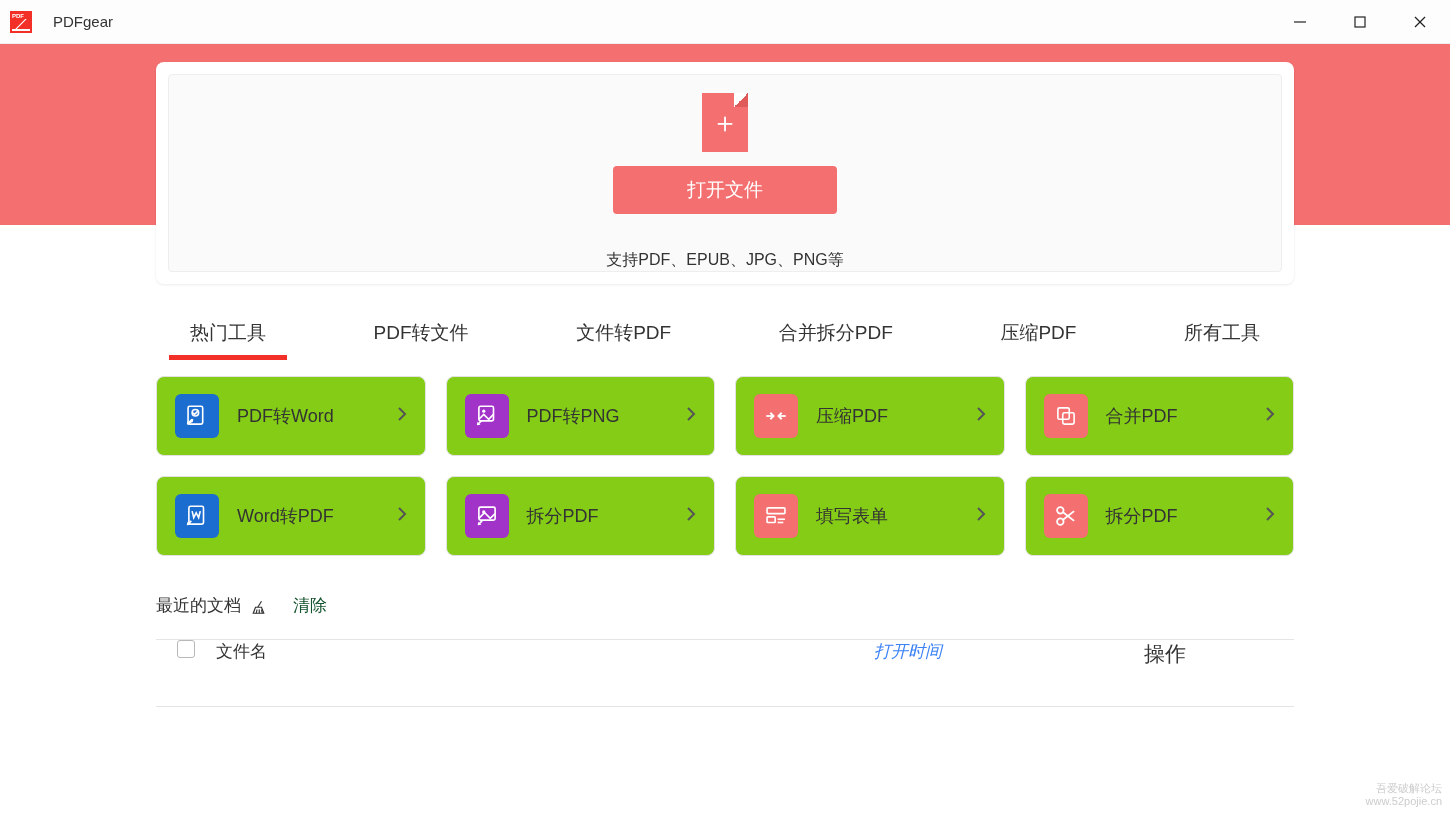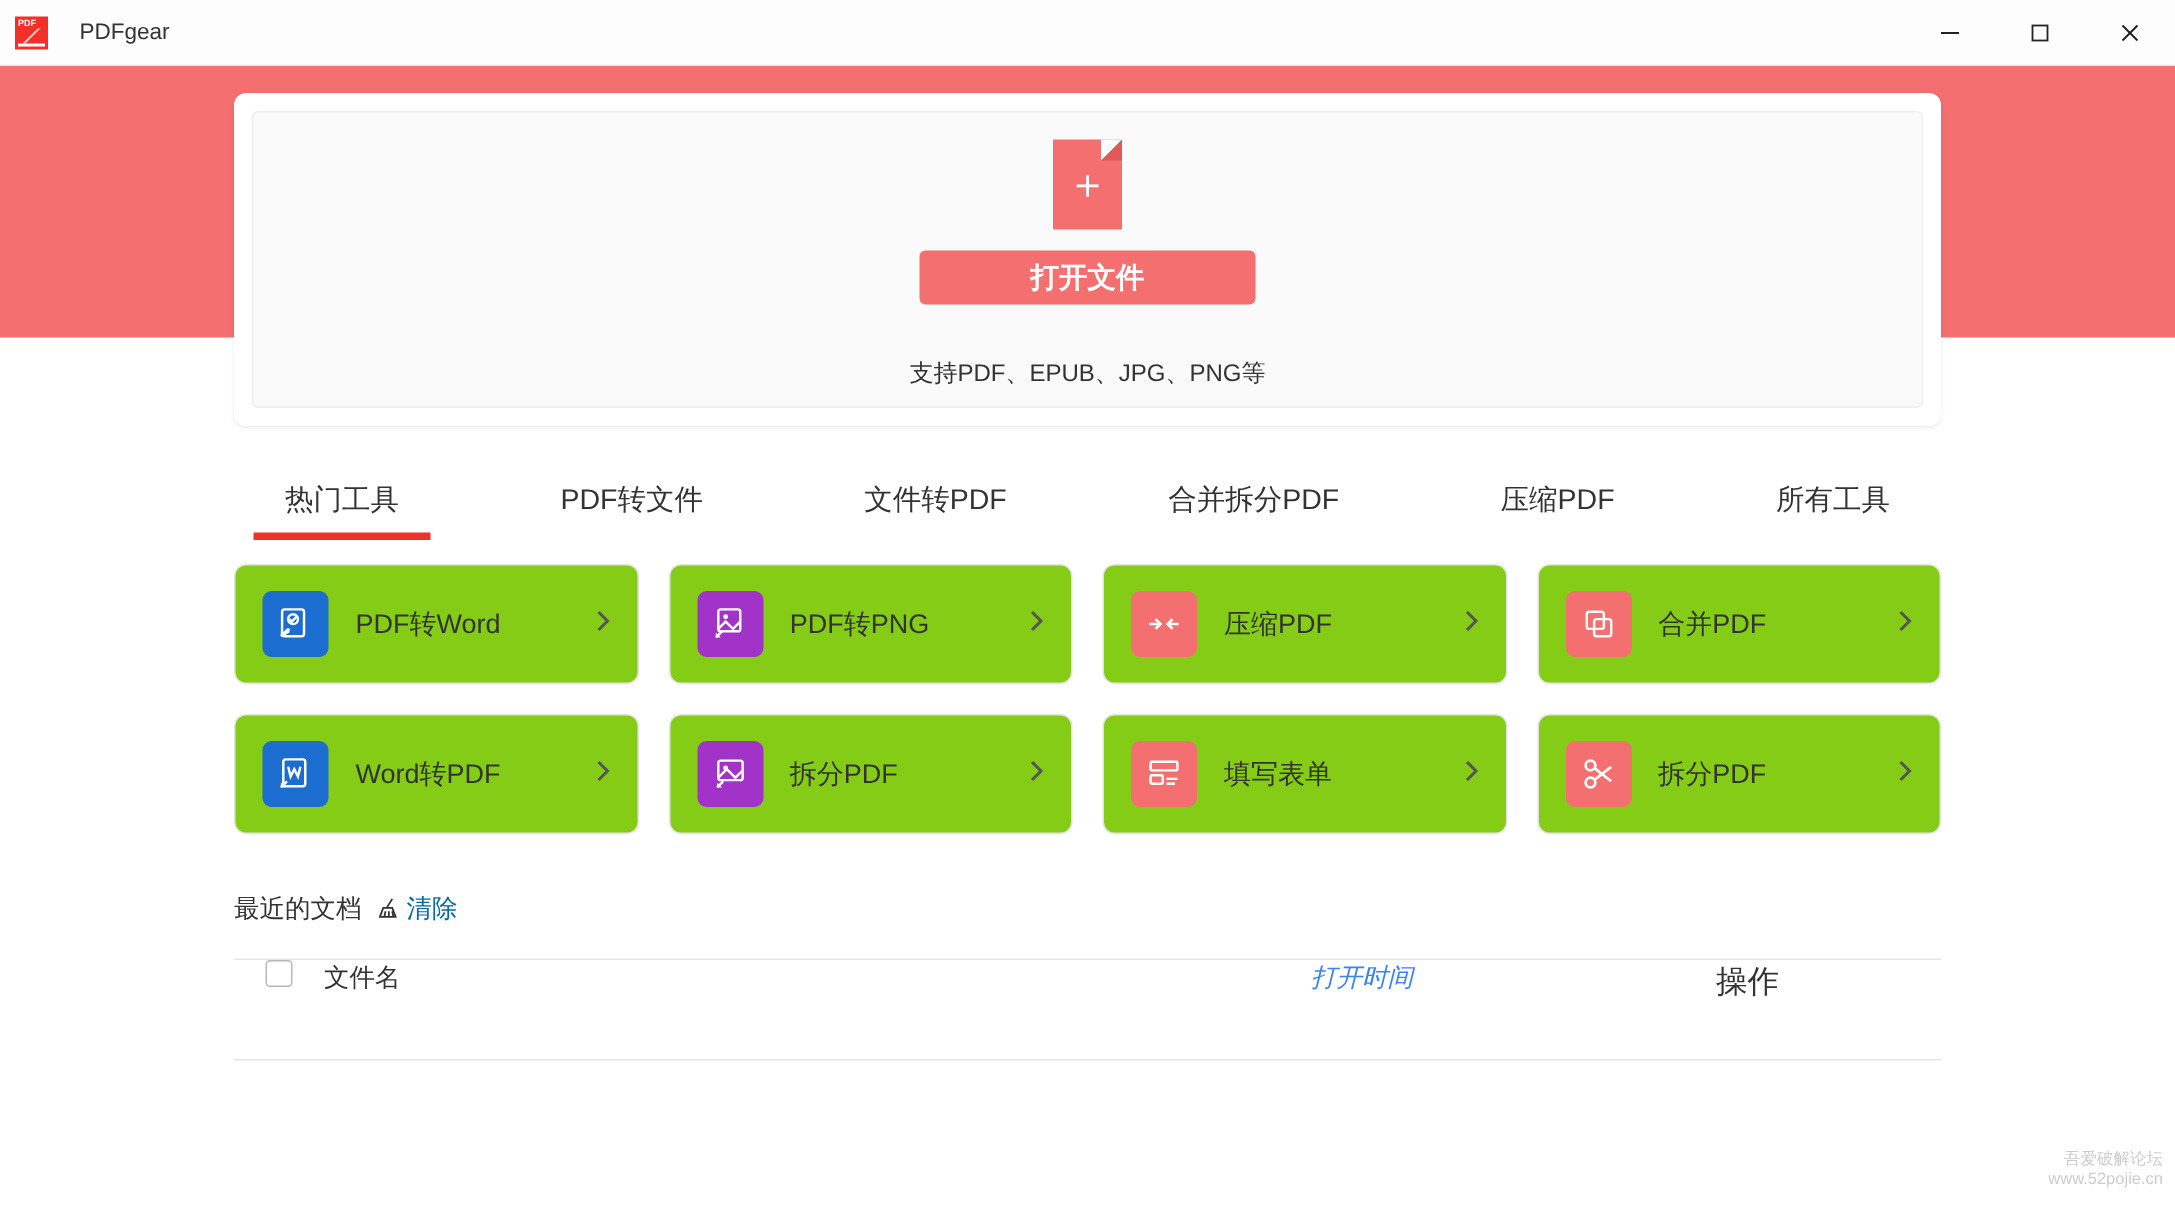--- a/index.html
+++ b/index.html
@@ -16,52 +16,52 @@
 .win-btn svg { width: 14px; height: 14px; }
 
 .red-band { height: 181px; background: #f46f6f; }
 
 .hero { width: 1138px; margin: 0 auto; position: relative; top: -163px; margin-bottom: -163px; background: #fff; border-radius: 8px; padding: 12px; box-shadow: 0 1px 3px rgba(0,0,0,0.08); }
 .dropzone { height: 198px; background: #fafafa; border: 1px solid #eee; border-radius: 4px; display: flex; flex-direction: column; align-items: center; padding-top: 18px; }
 
 .file-icon { width: 46px; height: 60px; background: #f46f6f; position: relative; display: flex; align-items: center; justify-content: center; }
 .file-icon::before { content: ""; position: absolute; top: 0; right: 0; width: 14px; height: 14px; background: linear-gradient(135deg, #fff 50%, #e05a5a 50%); }
 .file-plus { color: #fff; font-size: 28px; font-weight: 300; line-height: 1; }
-.open-btn { margin-top: 14px; width: 224px; height: 36px; background: #f46f6f; color: #fff; border: none; border-radius: 4px; font-size: 19px; cursor: pointer; font-family: inherit; display: flex; align-items: center; justify-content: center; font-weight: bold; }
+.open-btn { margin-top: 14px; width: 224px; height: 48px; background: #f46f6f; color: #fff; border: none; border-radius: 4px; font-size: 19px; cursor: pointer; font-family: inherit; display: flex; align-items: center; justify-content: center; }
 .support-text { margin-top: 36px; color: #333; font-size: 16px; }
 
 .tabs { width: 1138px; margin: 28px auto 0; display: flex; justify-content: space-between; padding: 0 30px; }
 .tab { font-size: 19px; color: #333; padding: 8px 4px 14px; position: relative; cursor: pointer; }
 .tab.active::after { content: ""; position: absolute; bottom: 0; left: 50%; transform: translateX(-50%); width: 118px; height: 5px; background: #f33028; }
 
 .tool-grid { width: 1138px; margin: 16px auto 0; display: grid; grid-template-columns: repeat(4, 1fr); gap: 20px; }
 .tool-card { height: 80px; border: 1px solid #e2e2e2; border-radius: 8px; display: flex; align-items: center; padding: 0 18px; cursor: pointer; background: #84cc16; }
 .tool-icon { width: 44px; height: 44px; border-radius: 6px; display: flex; align-items: center; justify-content: center; flex-shrink: 0; }
 .tool-icon svg { width: 26px; height: 26px; }
 .ic-blue { background: #1c6dd0; }
 .ic-purple { background: #a233c9; }
 .ic-coral { background: #f46f6f; }
 .tool-label { margin-left: 18px; font-size: 18px; color: #333; flex: 1; }
 .tool-arrow { color: #555; }
 .tool-arrow svg { width: 10px; height: 16px; }
 
 .recent { width: 1138px; margin: 38px auto 0; }
 .recent-header { display: flex; align-items: center; gap: 10px; font-size: 17px; color: #333; }
-.clear-btn { display: flex; align-items: center; gap: 2px; cursor: pointer; color: #0369a1; }
+.clear-btn { display: flex; align-items: flex-end; gap: 24px; cursor: pointer; color: #14532d; }
 .clear-btn svg { width: 18px; height: 18px; }
 
 .recent-table { margin-top: 22px; border-top: 1px solid #e5e5e5; border-bottom: 1px solid #e5e5e5; }
 .recent-row { display: flex; align-items: flex-start; height: 66px; }
 .col-check { width: 60px; display: flex; justify-content: center; }
 .checkbox { width: 18px; height: 18px; border: 1.5px solid #b8b8b8; border-radius: 3px; cursor: pointer; }
 .col-name { flex: 1; font-size: 17px; color: #333; }
 .col-time { width: 270px; font-size: 17px; color: #3b82f6; font-style: italic; }
 .col-action { width: 150px; font-size: 21px; color: #333; }
 
-.watermark { position: fixed; right: 8px; bottom: 20px; font-size: 11px; color: #ccc; text-align: right; line-height: 1.2; }
+.watermark { position: fixed; right: 8px; bottom: 5px; font-size: 11px; color: #ccc; text-align: right; line-height: 1.2; }
 </style>
 </head>
 <body>
 
 <div class="titlebar">
   <div class="titlebar-left">
     <div class="app-logo"></div>
     <div class="app-title">PDFgear</div>
   </div>
   <div class="win-controls">

